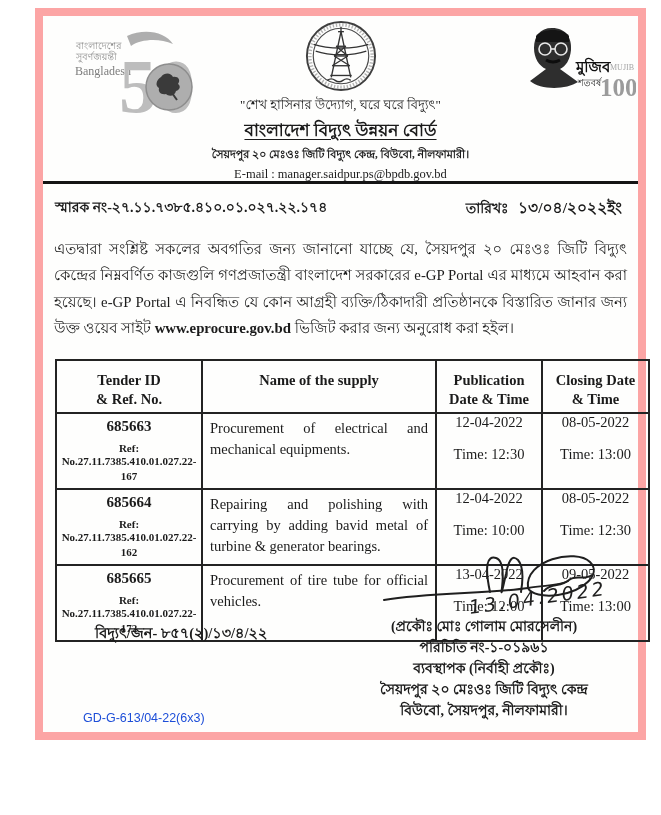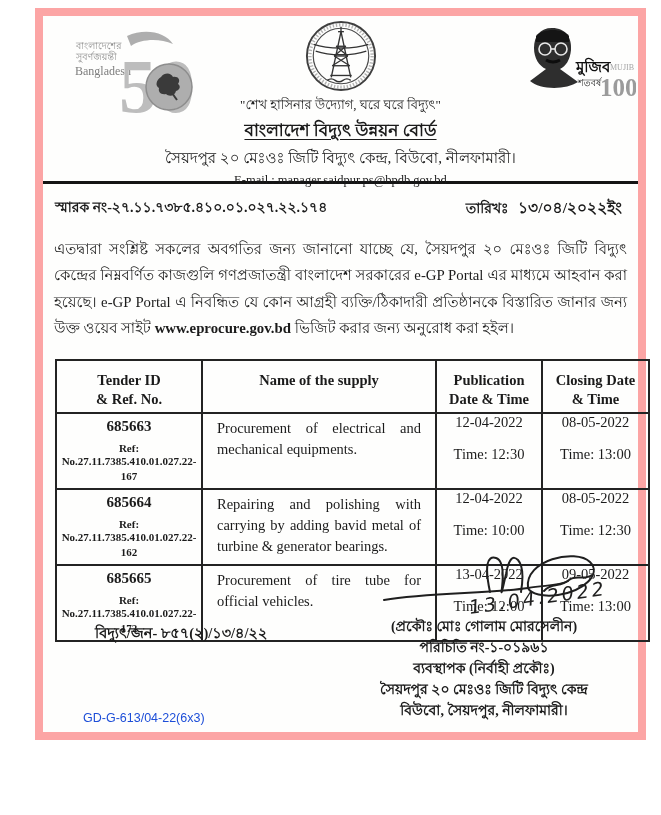--- a/index.html
+++ b/index.html
@@ -13,21 +13,21 @@
 
   
   .doc-header { position:relative; height:168px; border-bottom:3px solid #141414; }
   .logo-jubilee { position:absolute; left:28px; top:14px; width:128px; height:96px; }
   .logo-mujib   { position:absolute; right:2px; top:4px; width:122px; height:88px; }
   .center-head  { position:absolute; left:120px; right:120px; top:0; text-align:center; }
   .seal-wrap { height:74px; margin-top:3px; }
   .slogan   { font-size:13px; margin-top:2px; white-space:nowrap; }
   .org-name { font-size:17px; font-weight:bold; text-decoration:underline; text-underline-offset:3px; margin-top:1px; white-space:nowrap; }
   .office   { font-size:13.5px; margin-top:2px; white-space:nowrap; }
-  .station  { font-size:15px; font-weight:400; margin-top:1px; white-space:nowrap; }
+  .station  { font-size:11px; font-weight:700; margin-top:1px; white-space:nowrap; }
   .email    { font-size:12.5px; margin-top:2px; white-space:nowrap; }
 
   
   .memo-row { display:flex; justify-content:space-between; margin:12px 16px 0 12px; font-weight:bold; font-size:14px; }
   .memo-date .v { font-size:15.5px; margin-left:6px; }
 
   
   .doc-title { text-align:center; margin-top:9px; font-size:25px; font-weight:bold;
                text-decoration:underline; text-decoration-thickness:2px; text-underline-offset:4px; }
 
@@ -36,21 +36,21 @@
   .doc-body .url { font-weight:600; }
 
   
   table.tenders { table-layout:fixed; border-collapse:collapse; margin:18px 0 0 12px; width:593px; }
   table.tenders th, table.tenders td { border:2px solid #232323; vertical-align:top; }
   table.tenders th { font-size:14.5px; font-weight:bold; text-align:center; padding:10px 2px 3px; line-height:1.3; }
   td.c-tender { text-align:center; padding:3px 2px; }
   .tid { font-weight:bold; font-size:15px;text-align:center; }
   .ref-label { display:block; font-weight:bold; font-size:11px; margin-top:7px; }
   .ref-no { display:block; font-weight:bold; font-size:11px; line-height:1.35; word-break:break-all; }
-  td.c-name { font-size:14.5px; text-align:justify; padding:4px 14px; line-height:1.45; height:76px; }
+  td.c-name { font-size:14.5px; text-align:justify; padding:4px 7px; line-height:1.45; height:76px; }
   td.c-date { text-align:center; font-size:14.5px; }
   td.c-date .t { display:block; margin-top:15px; }
 
   
   .sign-area { position:absolute; left:0; right:0; bottom:0; height:172px; }
   .hand-sign { position:absolute; right:22px; top:-12px; width:238px; height:74px; }
   .sig-block { position:absolute; right:8px; top:56px; width:292px; text-align:center;
                font-size:14px; font-weight:600; line-height:1.5; }
   .dist-ref  { position:absolute; left:52px; top:62px; font-size:14.5px; font-weight:600; }
   .footer-code { position:absolute; left:40px; bottom:7px; font-family:"Liberation Sans","DejaVu Sans",sans-serif; font-size:12.5px; color:#1d4ed8; }

